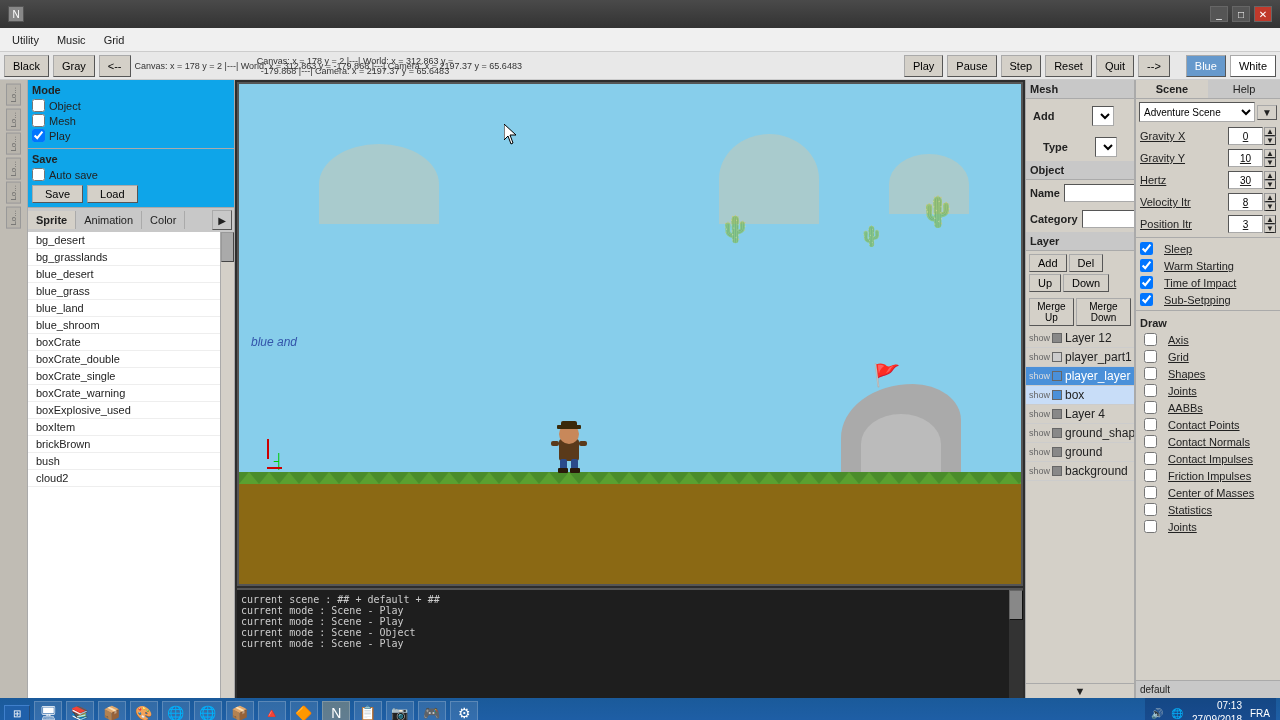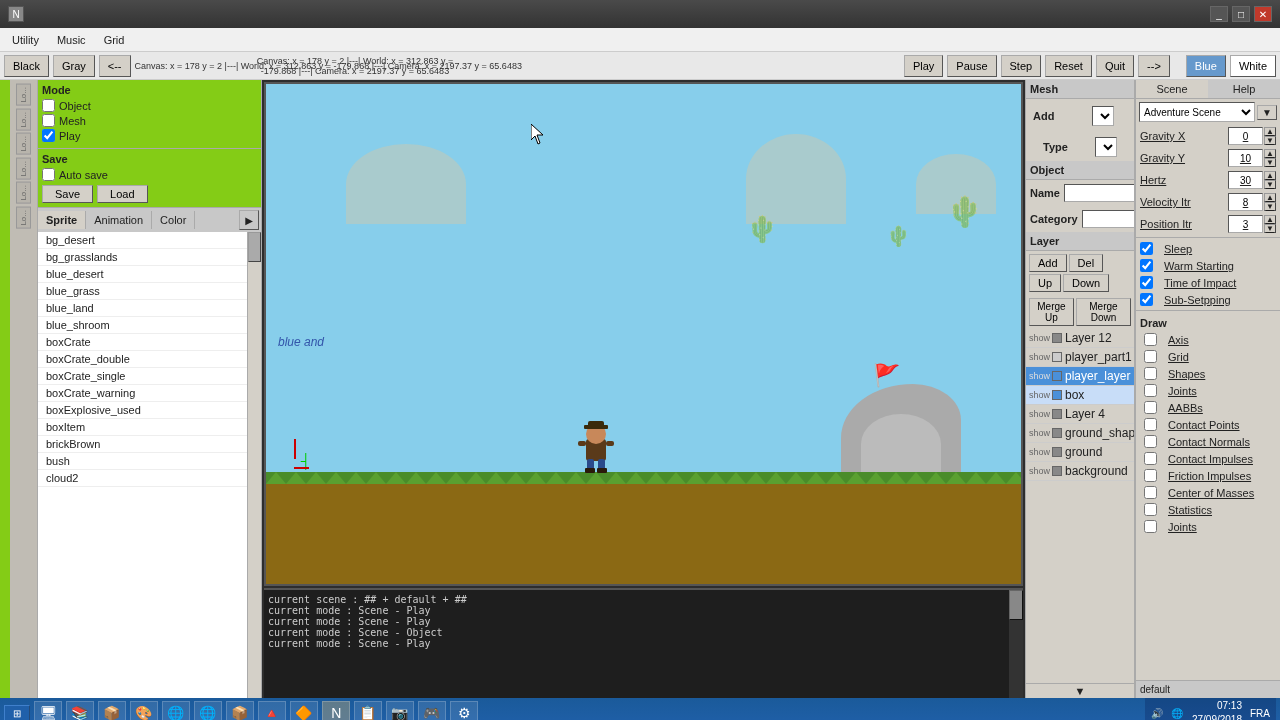--- a/index.html
+++ b/index.html
@@ -19,21 +19,21 @@
     
     .toolbar { background: #e8e8e8; border-bottom: 1px solid #ccc; display: flex; align-items: center; height: 28px; padding: 0 4px; gap: 4px; }
     .toolbar-info { font-size: 10px; color: #333; flex: 1; text-align: center; }
     .tb-btn { padding: 2px 8px; background: #d4d0c8; border: 1px outset #aaa; font-size: 11px; cursor: pointer; height: 22px; }
     .tb-sep { width: 8px; }
 
     
     .main-layout { display: flex; height: calc(720px - 28px - 24px - 28px - 22px); }
 
     
-    .left-panel { width: 262px; background: #84cc16; border-right: 1px solid #aaa; display: flex; flex-direction: column; overflow: hidden; padding-left: 10px; }
+    .left-panel { width: 235px; background: #0ea5e9; border-right: 1px solid #aaa; display: flex; flex-direction: column; overflow: hidden; }
     .left-top { padding: 4px; }
     .section-label { font-weight: bold; margin-bottom: 3px; font-size: 11px; }
     .checkbox-row { display: flex; align-items: center; gap: 4px; margin: 2px 0; font-size: 11px; }
     .checkbox-row input { margin: 0; }
     .save-section { padding: 4px; border-top: 1px solid #aaa; }
     .btn-row { display: flex; gap: 4px; margin-top: 4px; }
     .small-btn { padding: 2px 12px; background: #d4d0c8; border: 1px outset #aaa; font-size: 11px; cursor: pointer; }
     .left-tab { padding: 3px 8px; font-size: 11px; cursor: pointer; border-right: 1px solid #aaa; }
     .left-tab.active { background: #d4d0c8; font-weight: bold; }
     .sprite-list { flex: 1; overflow-y: auto; background: #fff; }
@@ -58,21 +58,21 @@
     .layer-item { display: flex; align-items: center; padding: 2px 3px; border-bottom: 1px solid #ccc; font-size: 10px; cursor: pointer; }
     .layer-item.selected { background: #4a90d9; color: #fff; }
     .layer-show { font-size: 9px; color: #666; margin-right: 2px; cursor: pointer; }
     .layer-color { width: 10px; height: 10px; border: 1px solid #666; margin-right: 3px; flex-shrink: 0; }
     .layer-name { font-size: 12px; flex: 1; }
     .layer-scroll { flex: 1; overflow-y: auto; }
 
     
     .scene-tabs { display: flex; border-bottom: 1px solid #aaa; }
     .scene-tab { flex: 1; text-align: center; padding: 3px; font-size: 11px; cursor: pointer; background: #c8c8c8; }
-    .scene-tab.active { background: #d4d0c8; font-weight: normal; }
+    .scene-tab.active { background: #d4d0c8; font-weight: bold; }
 
     
     .far-right { width: 145px; background: #d4d0c8; border-left: 1px solid #aaa; display: flex; flex-direction: column; overflow: hidden; }
     .scene-select-row { display: flex; align-items: center; gap: 2px; padding: 3px; }
     .scene-select { flex: 1; height: 20px; font-size: 10px; background: #fff; border: 1px inset #aaa; }
     .prop-row { display: flex; align-items: center; justify-content: space-between; padding: 2px 4px; text-decoration: underline; }
     .prop-label { font-size: 11px; width: 70px; }
     .prop-input { width: 45px; height: 18px; font-size: 10px; background: #fff; border: 1px inset #aaa; text-align: center; }
     .spin-group { display: flex; align-items: center; gap: 1px; }
     .spin-btns { display: flex; flex-direction: column; }

